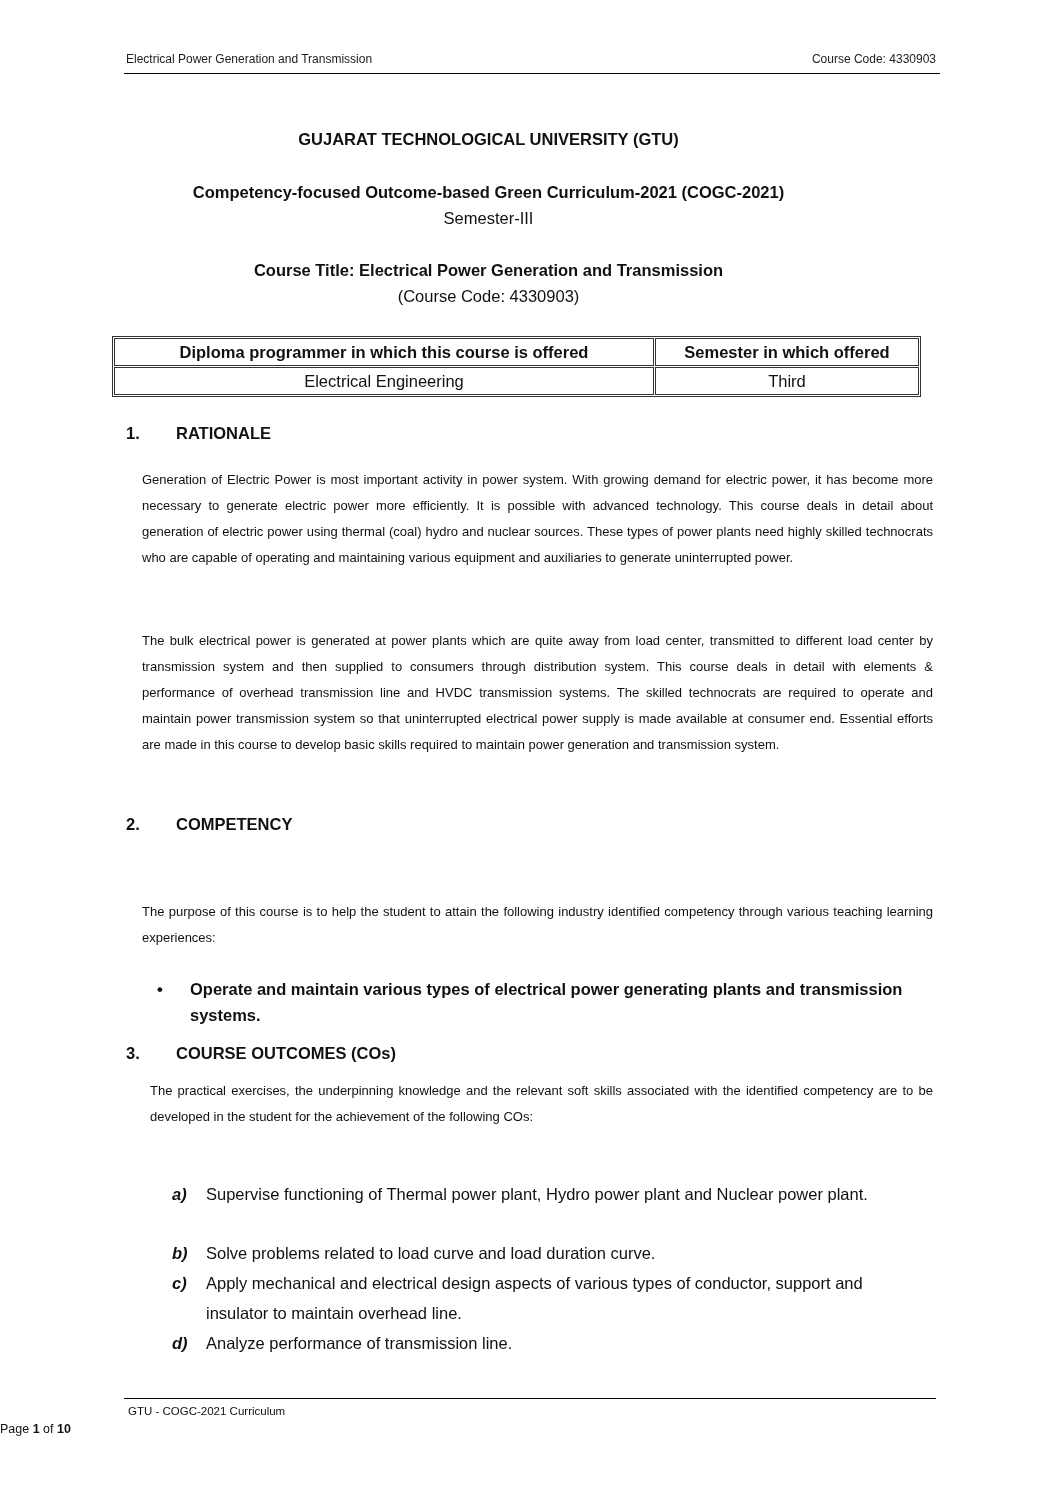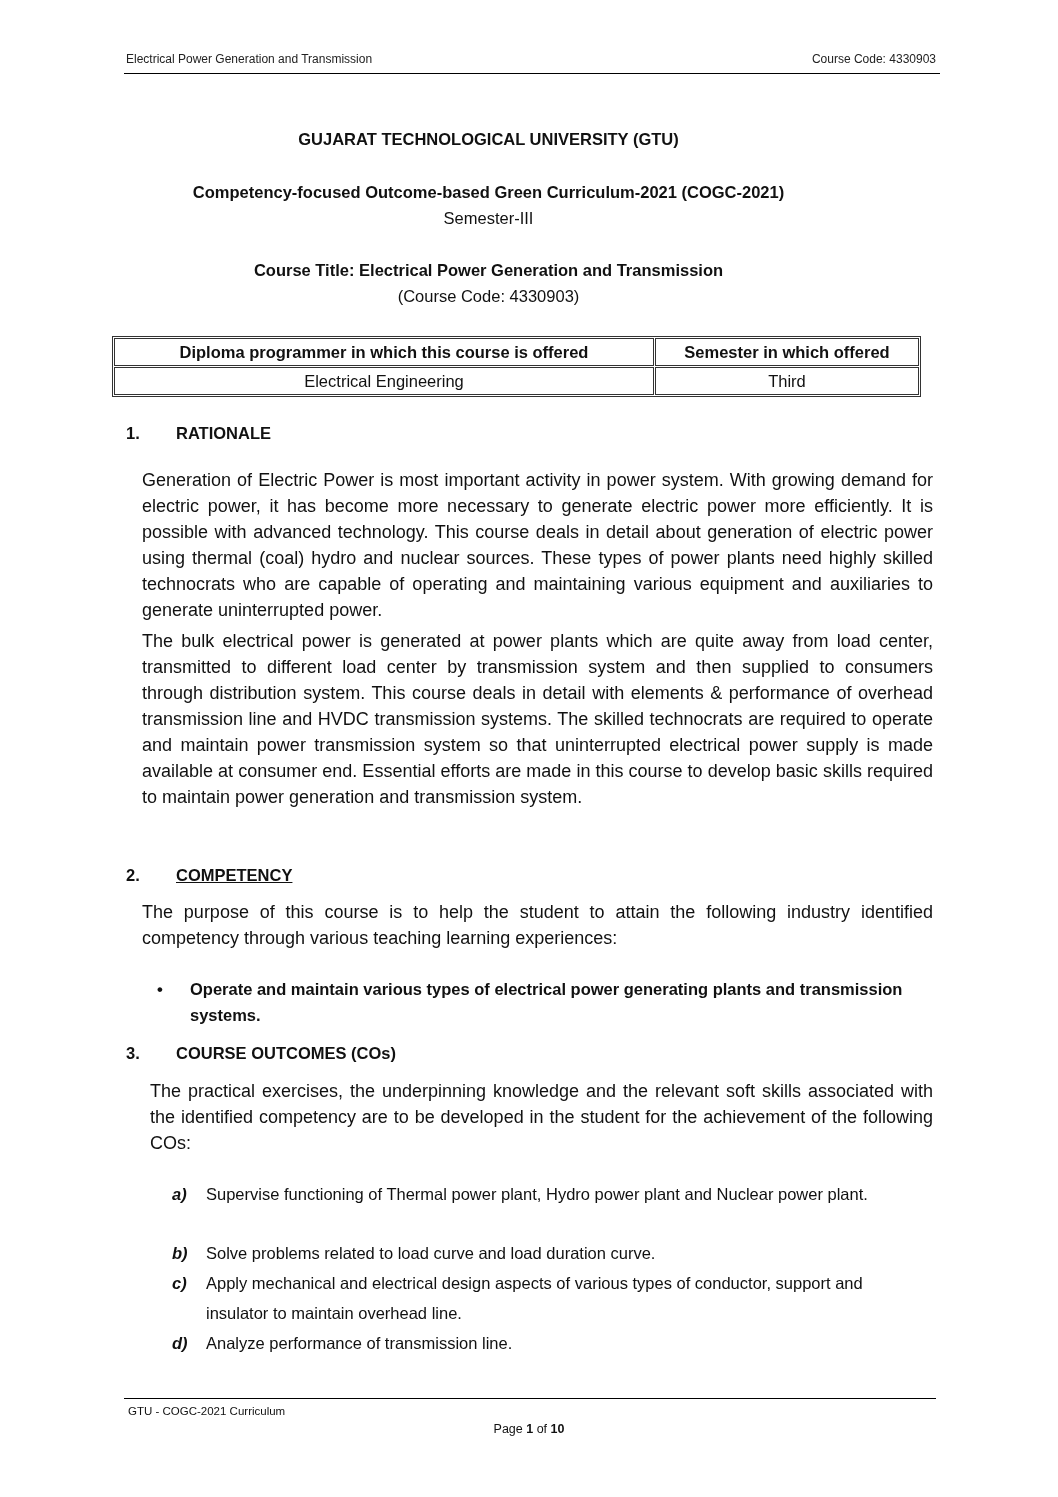--- a/index.html
+++ b/index.html
@@ -11,28 +11,28 @@
   .t-cogc { top: 183px; font-size: 16.5px; font-weight: bold; }
   .t-sem { top: 209px; font-size: 16.5px; }
   .t-course { top: 261px; font-size: 16.5px; font-weight: bold; }
   .t-code { top: 287px; font-size: 16.5px; }
   table.offer { position: absolute; left: 112px; top: 336px; width: 809px; border-collapse: separate; border-spacing: 1px; border: 1.5px solid #333; font-size: 16.5px; }
   table.offer td { border: 1px solid #333; text-align: center; padding: 2px 4px; height: 22px; }
   table.offer td.h { font-weight: bold; }
   table.offer td.c1 { width: 530px; }
   .sec-h { position: absolute; left: 126px; font-size: 16.5px; font-weight: bold; }
   .sec-h .num { display: inline-block; width: 50px; }
-  .para { position: absolute; left: 142px; width: 791px; font-size: 18px; line-height: 26px; text-align: justify; }
+  .para { position: absolute; left: 142px; width: 791px; font-size: 13px; line-height: 26px; text-align: justify; }
   .bullet { position: absolute; left: 157px; width: 760px; font-size: 16.5px; line-height: 26px; font-weight: bold; display: flex; }
   .bullet .dot { width: 33px; flex: none; }
   .co { position: absolute; left: 172px; width: 755px; font-size: 16.5px; line-height: 30px; display: flex; }
   .co .lbl { width: 34px; flex: none; font-weight: bold; font-style: italic; }
   .ftr-line { position: absolute; left: 124px; right: 122px; top: 1398px; border-top: 1.5px solid #000; }
   .ftr-left { position: absolute; left: 128px; top: 1405px; font-size: 11.5px; text-align: right; }
-  .ftr-page { position: absolute; left: 0; width: 1058px; text-align: center; top: 1422px; font-size: 12.5px; }
+  .ftr-page { position: absolute; left: 0; width: 1058px; text-align: left; top: 1422px; font-size: 12.5px; }
 </style>
 </head>
 <body>
 
 <div class="hdr">
   <span>Electrical Power Generation and Transmission</span>
   <span>Course Code: 4330903</span>
 </div>
 <div class="hdr-line"></div>
 
@@ -54,21 +54,21 @@
   </tr>
 </tbody>
   </table>
 
 <div class="sec-h" style="top:424px;">
   <span class="num">1.</span><span>RATIONALE</span>
 </div>
 <div class="para" style="top:467px;">Generation of Electric Power is most important activity in power system. With growing demand for electric power, it has become more necessary to generate electric power more efficiently. It is possible with advanced technology. This course deals in detail about generation of electric power using thermal (coal) hydro and nuclear sources. These types of power plants need highly skilled technocrats who are capable of operating and maintaining various equipment and auxiliaries to generate uninterrupted power.</div>
 <div class="para" style="top:628px;">The bulk electrical power is generated at power plants which are quite away from load center, transmitted to different load center by transmission system and then supplied to consumers through distribution system. This course deals in detail with elements &amp; performance of overhead transmission line and HVDC transmission systems. The skilled technocrats are required to operate and maintain power transmission system so that uninterrupted electrical power supply is made available at consumer end. Essential efforts are made in this course to develop basic skills required to maintain power generation and transmission system.</div>
 
-<div class="sec-h" style="top:866px;text-decoration:underline;">
+<div class="sec-h" style="top:815px;">
   <span class="num">2.</span><span>COMPETENCY</span>
 </div>
 <div class="para" style="top:899px;">The purpose of this course is to help the student to attain the following industry identified competency through various teaching learning experiences:</div>
 <div class="bullet" style="top:976px;">
   <span class="dot">•</span>
   <span>Operate and maintain various types of electrical power generating plants and transmission systems.</span>
 </div>
 
 <div class="sec-h" style="top:1044px;">
   <span class="num">3.</span><span>COURSE OUTCOMES (COs)</span>

